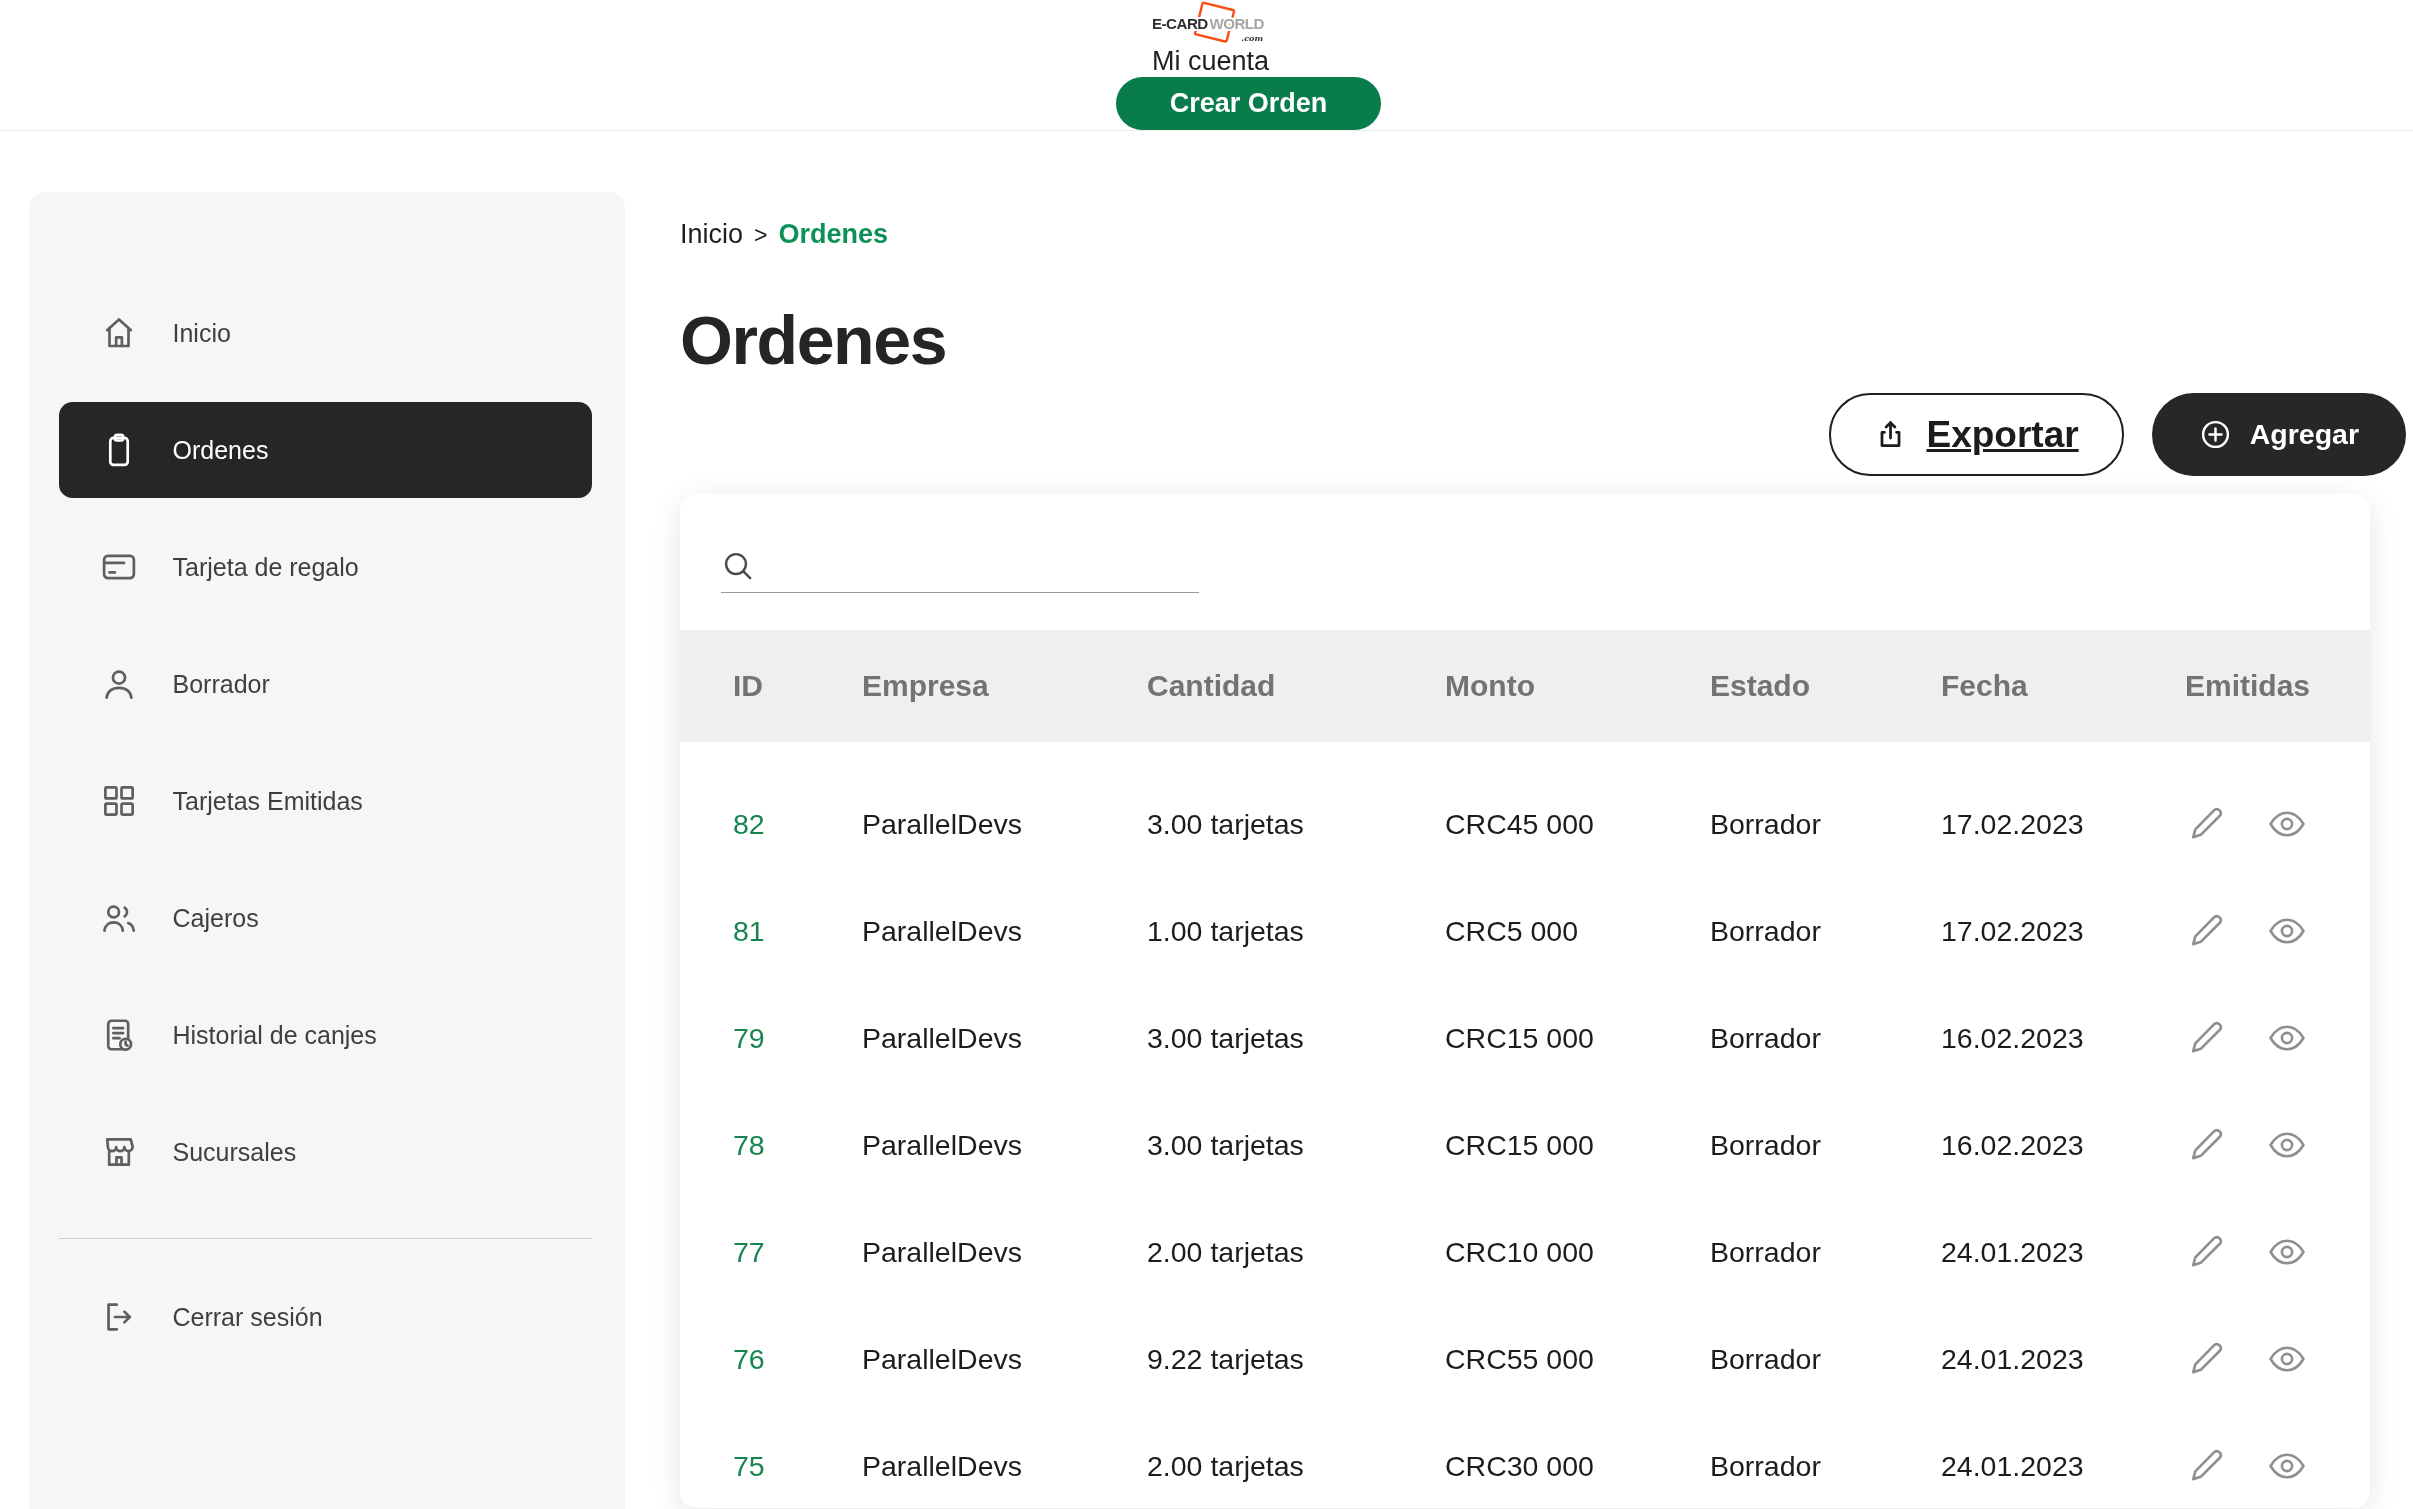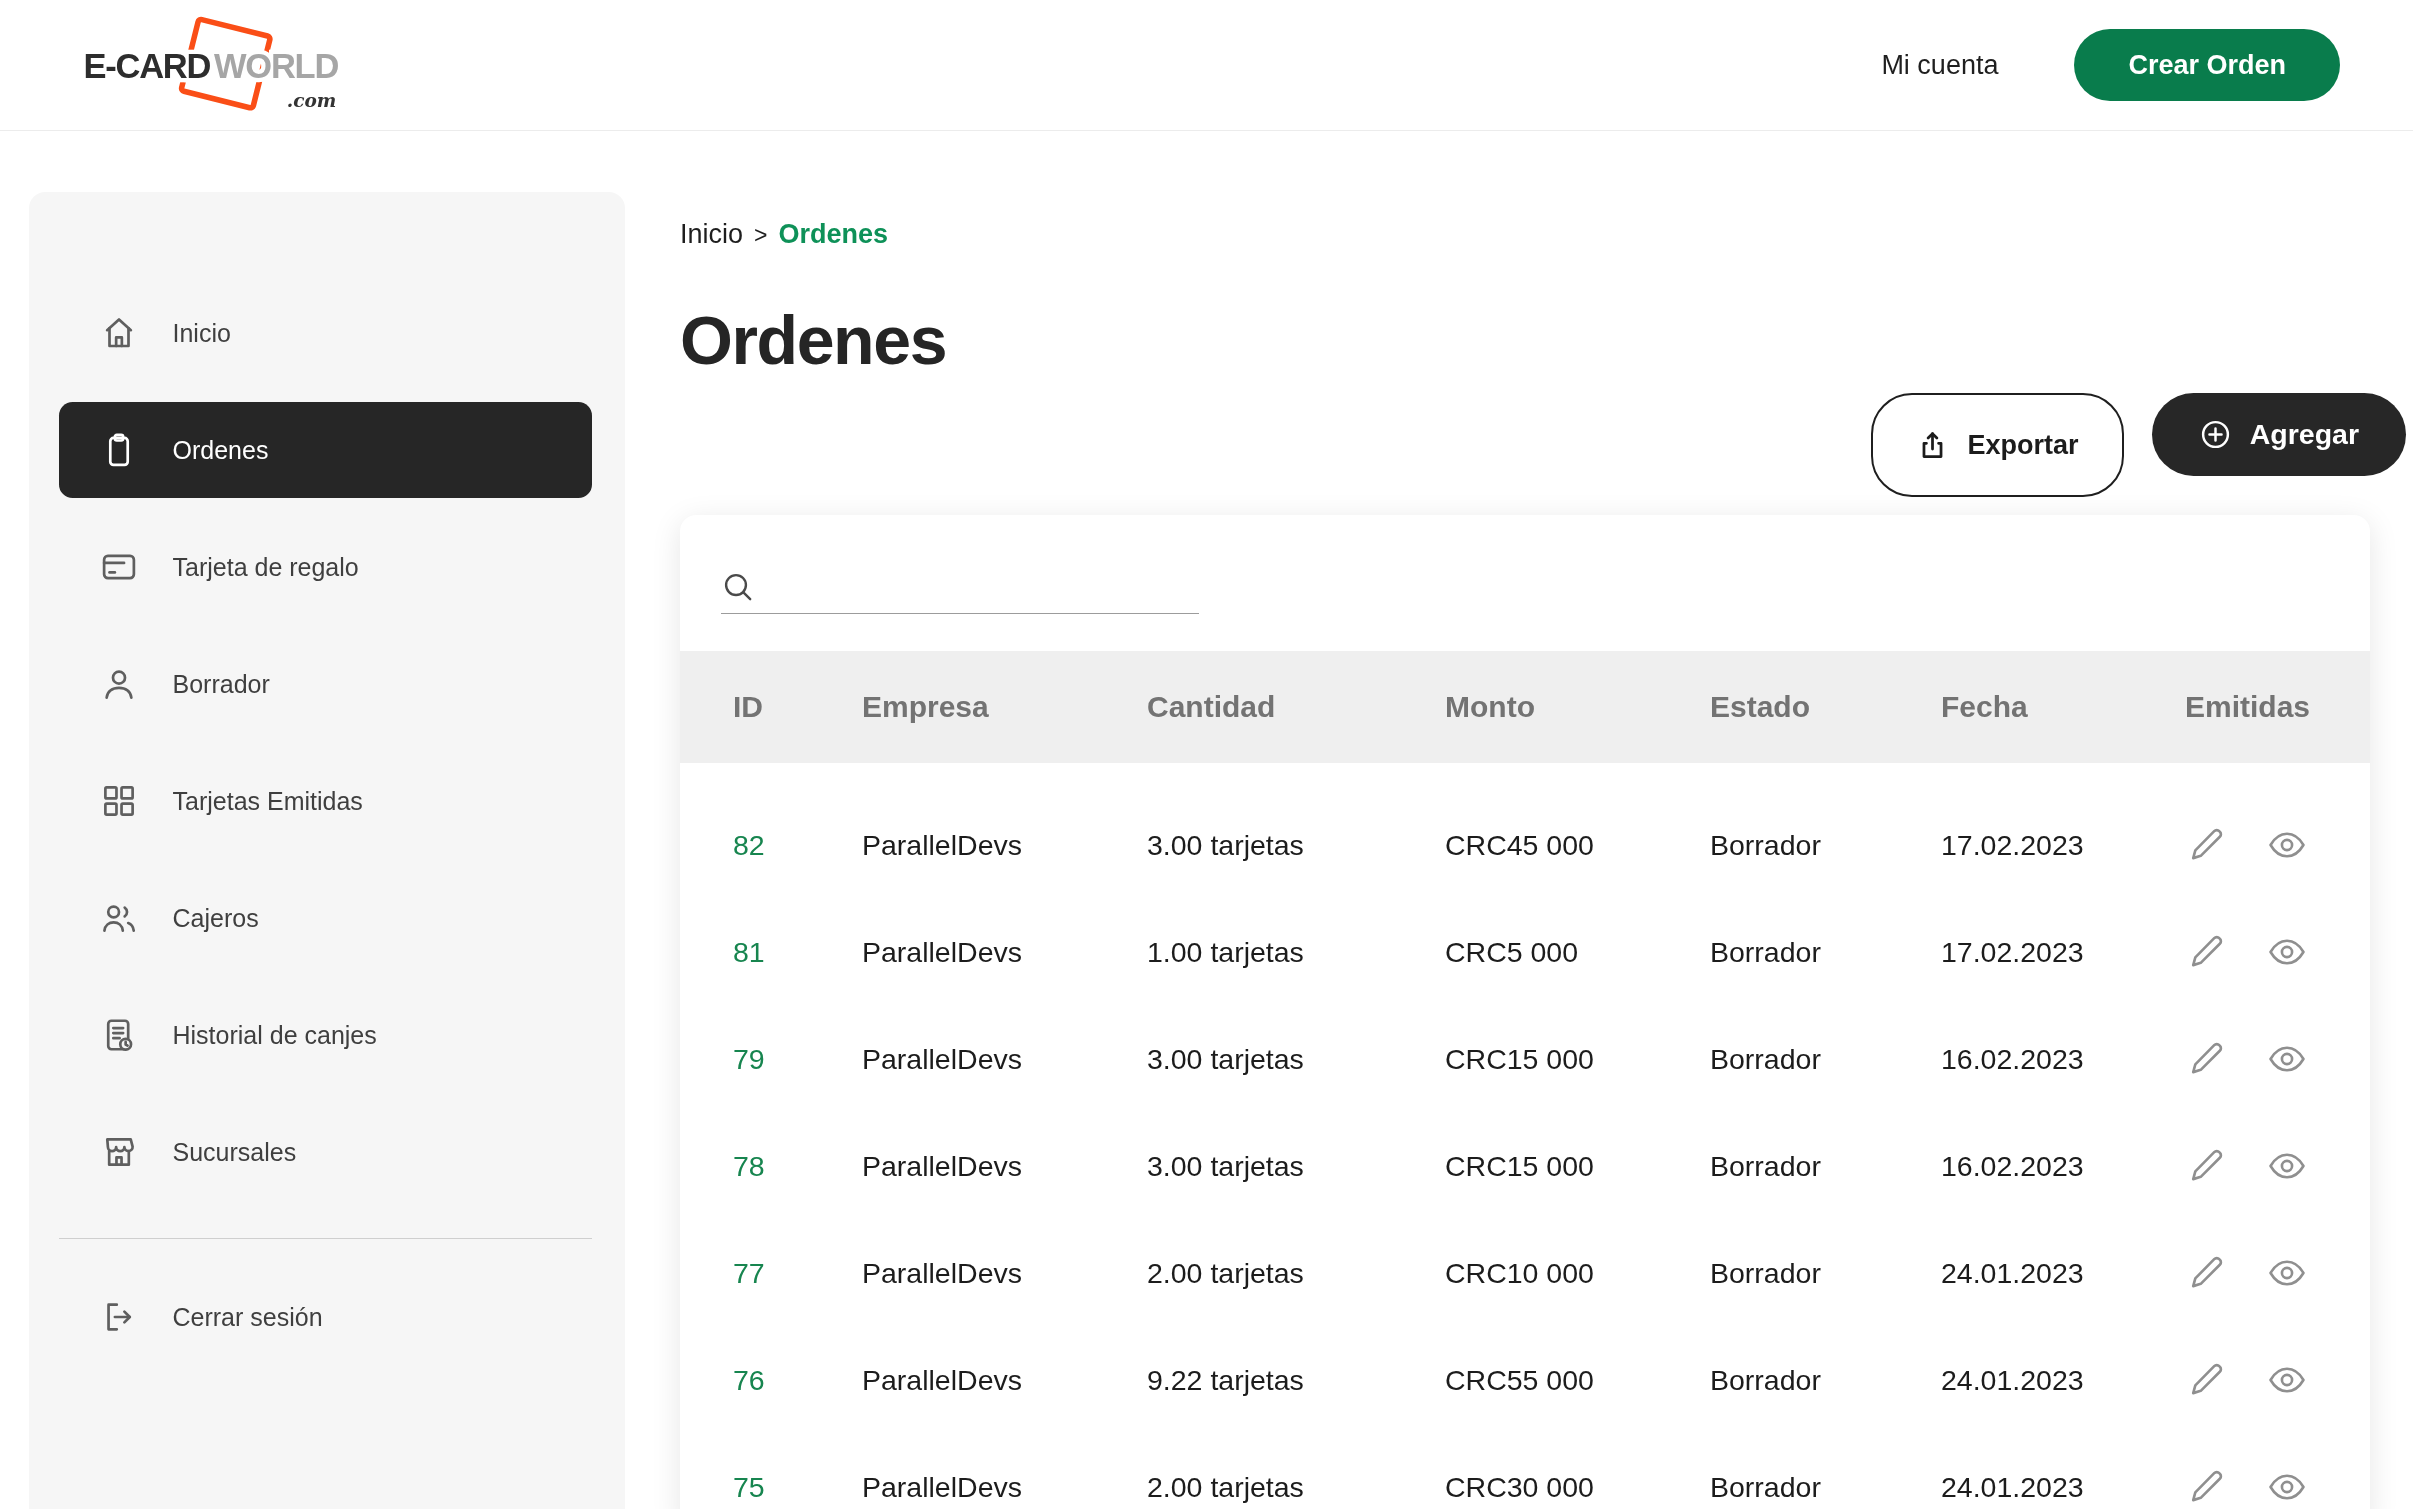--- a/index.html
+++ b/index.html
@@ -1,21 +1,21 @@
 <!DOCTYPE html>
 <html style="font-size:11px"><head>
 <meta charset="utf-8">
 <style>
   * { margin:0; padding:0; box-sizing:border-box; }
   html,body { width:2413px; height:1510px; overflow:hidden; background:#fff;
     font-family:"Liberation Sans", sans-serif; color:#1e1e1e; }
 
   
   .topbar { height:131px; display:flex; align-items:center; padding:0 73px 0 81px;
-    border-bottom:1.4px solid #ececec; background:#fff; }
+    border-bottom:1.4px solid #ececec; background:#fff;flex-direction:column; }
   .logo-svg { display:block; }
   .spacer { flex:1; }
   .account { font-size:27px; color:#1f1f1f; cursor:pointer; }
   .btn-create { margin-left:76px; height:72px; padding:11px 54px; border-radius:41px;
     background:#097c4c; color:#fff; font-size:27px; font-weight:bold;
     display:flex; align-items:center; border:none; cursor:pointer;
     font-family:"Liberation Sans", sans-serif; }
 
   
   .layout { position:relative; height:1379px; }
@@ -35,24 +35,24 @@
 
   
   .main { margin-left:680px; padding-top:86px; width:1726px; }
   .breadcrumb { display:flex; align-items:center; gap:11px; font-size:27px; height:34px; }
   .breadcrumb .sep { font-size:23px; margin-top:2.7px; }
   .breadcrumb .current { color:#0e9158; font-weight:bold; cursor:pointer; }
   .breadcrumb .home { cursor:pointer; }
   .page-title { margin-top:54px; font-size:68px; font-weight:800; letter-spacing:-1.4px;
     color:#252525; height:71px; line-height:71px; }
   .actions-row { margin-top:17px; display:flex; justify-content:flex-end; gap:28.5px; }
-  .btn-export { height:104px; padding:0 43px; border-radius:41px; background:#fff;
+  .btn-export { height:83px; padding:0 43px; border-radius:41px; background:#fff;
     border:2px solid #1f1f1f; display:flex; align-items:center; gap:19px;
-    font-size:27px; font-weight:bold; color:#1c1c1c; cursor:pointer;
-    font-family:"Liberation Sans", sans-serif; }
+    font-size:37px; font-weight:bold; color:#1c1c1c; cursor:pointer;
+    font-family:"Liberation Sans", sans-serif;text-decoration:underline; }
   .btn-add { height:83px; padding:12px 47px; border-radius:42px; background:#272727;
     border:none; display:flex; align-items:center; gap:17.6px; font-size:28.5px;
     font-weight:bold; color:#fff; cursor:pointer; font-family:"Liberation Sans", sans-serif; }
   .btn-ico { width:33px; height:33px; }
   .btn-ico svg { width:100%; height:100%; display:block; }
 
   
   .card { margin-top:17.6px; width:1690px; height:1014px; background:#fff;
     border-radius:16.3px; box-shadow:0 6.8px 30px rgba(0,0,0,0.10); overflow:hidden; }
   .search-wrap { margin:52px 0 0 41px; width:478px; display:flex; align-items:flex-end;

